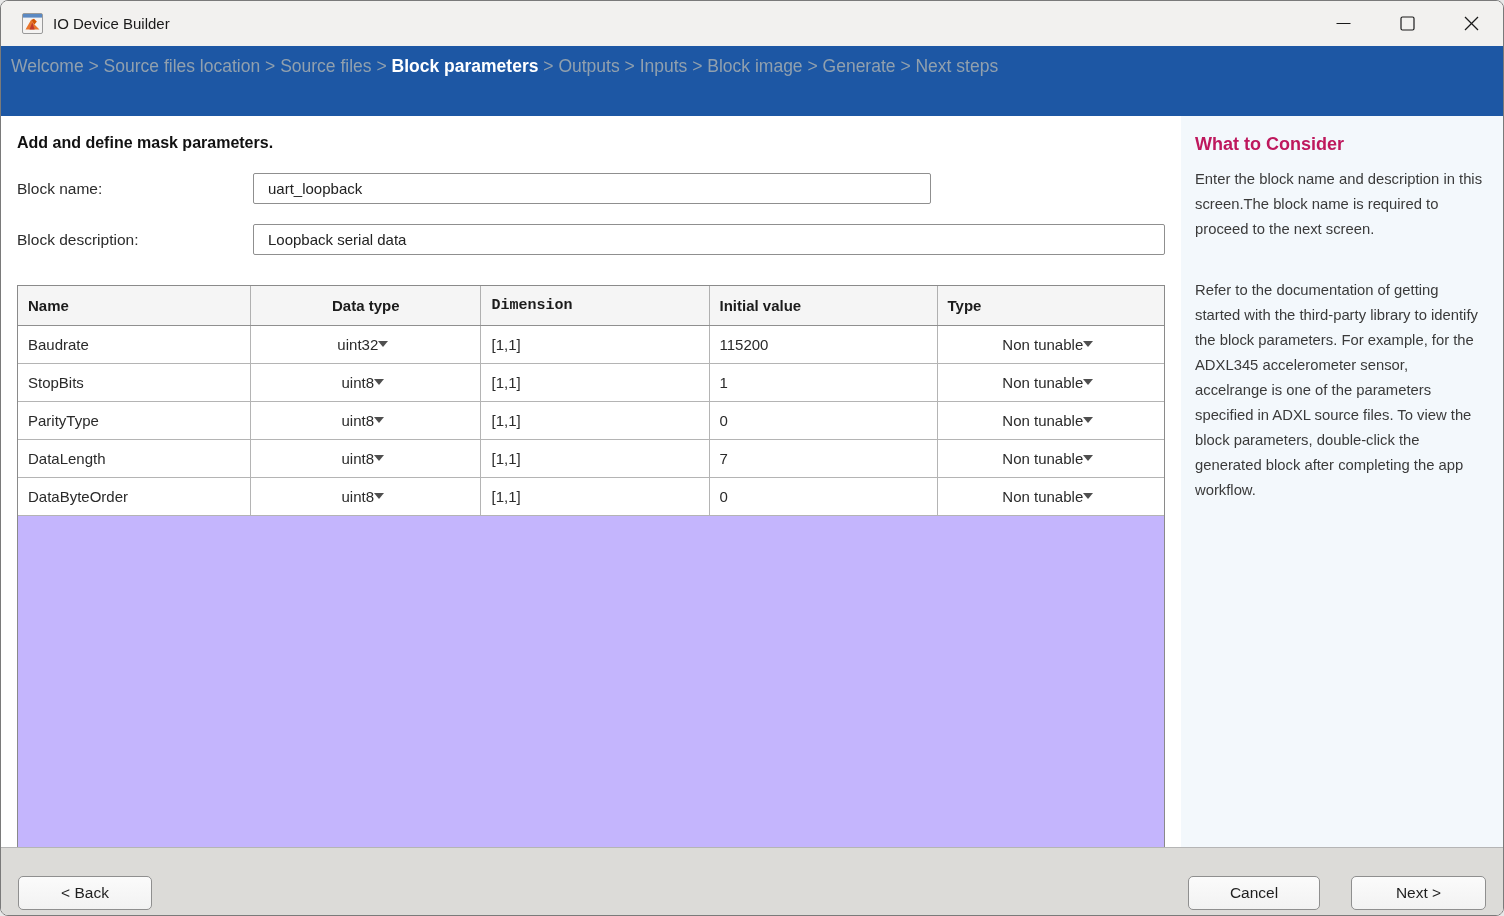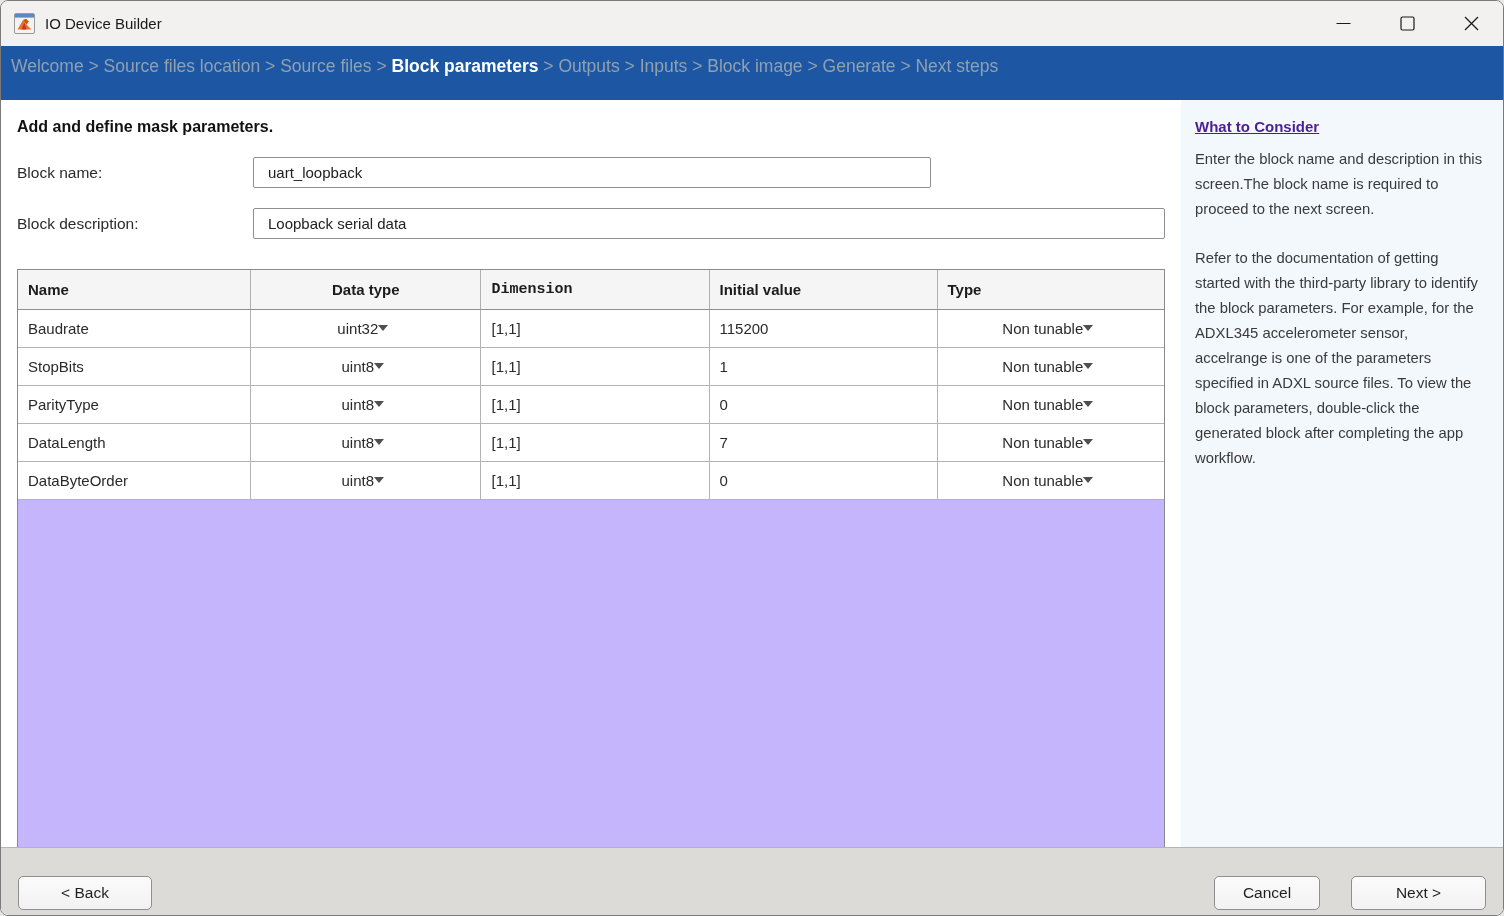--- a/index.html
+++ b/index.html
@@ -3,28 +3,28 @@
 <meta charset="utf-8">
 <style>
   * { margin:0; padding:0; box-sizing:border-box; }
   html,body { width:1504px; height:916px; background:#e8e8e8; font-family:"Liberation Sans","DejaVu Sans",sans-serif; }
   .window {
     width:1504px; height:916px; display:flex; flex-direction:column;
     background:#fff; border:1px solid #7a7a7a; border-radius:8px; overflow:hidden;
   }
   
   .titlebar { height:45px; background:#f2f1ef; display:flex; align-items:center; flex:none; }
-  .titlebar-left { display:flex; align-items:center; gap:10px; padding-left:13px; flex:1; }
+  .titlebar-left { display:flex; align-items:center; gap:10px; padding-left:21px; flex:1; }
   .app-icon { width:21px; height:21px; display:block; }
   .window-title { font-size:15px; color:#1a1a1a; }
   .win-controls { display:flex; height:100%; }
   .win-btn { width:64px; height:100%; display:flex; align-items:center; justify-content:center; cursor:default; }
   .win-btn svg { display:block; }
   
-  .banner { height:54px; background:#1d57a4; flex:none; padding:10px 0 0 10px; }
+  .banner { height:70px; background:#1d57a4; flex:none; padding:10px 0 0 10px; }
   .bc-item { font-size:17.5px; color:#91a0ae; }
   .bc-sep { font-size:17.5px; color:#91a0ae; white-space:pre; }
   .bc-item.active { color:#ffffff; font-weight:bold; }
   
   .content-row { flex:1; display:flex; min-height:0; }
   .main { width:1180px; background:#ffffff; padding:0 16px; }
   .page-heading { margin-top:18px; font-size:16px; font-weight:bold; color:#111; }
   .field-row { display:flex; align-items:center; margin-top:21px; }
   .field-row.second { margin-top:20px; }
   .field-label { width:236px; font-size:15.5px; color:#2b2b2b; flex:none; }
@@ -54,35 +54,35 @@
     width:217px; height:33px; border:1px solid #949494; border-radius:4px;
     background:linear-gradient(#fdfdfd,#f4f4f4); display:flex; align-items:center; justify-content:center; gap:9px;
     font-size:15.5px; color:#1f1f1f; cursor:default;
   }
   .icon-circle { width:19px; height:19px; border-radius:50%; display:flex; align-items:center; justify-content:center; flex:none; }
   .icon-add { background:#d9f2d2; border:1.5px solid #3d9c3d; color:#2e8b2e; font-size:15px; line-height:1; font-weight:bold; }
   .icon-remove { background:#f4b9b9; border:1.5px solid #aa3c3c; color:#9c2f2f; font-size:12px; line-height:1; font-weight:bold; }
   .arrow-svg { display:block; flex:none; }
   
   .sidebar { flex:1; background:#f3f8fc; padding:18px 20px 0 14px; }
-  .sidebar-heading { font-size:15px; font-weight:bold; color:#4c1d95;text-decoration:underline; }
+  .sidebar-heading { font-size:18px; font-weight:bold; color:#be185d; }
   .sidebar p { margin-top:12px; font-size:14.8px; line-height:25px; color:#3a3a3a; }
-  .sidebar p + p { margin-top:24px; }
+  .sidebar p + p { margin-top:36px; }
   
   .footer {
     height:68px; flex:none; background:#dcdbd8; border-top:1px solid #b5b5b5;
     display:flex; align-items:center; padding:0 17px;
   }
   .footer-btn {
     height:34px; border:1px solid #8f8f8f; border-radius:5px; background:linear-gradient(#fbfbfb,#f2f2f2);
     font-size:15.5px; color:#1f1f1f; padding:0 10px; cursor:default; display:flex; align-items:center; justify-content:center;margin-top:23px;
   }
   .btn-back { width:134px; }
   .footer-spacer { flex:1; }
-  .btn-cancel { width:106px; margin-right:31px; }
+  .btn-cancel { width:132px; margin-right:31px; }
   .btn-next { width:135px; }
 </style>
 </head>
 <body>
 
 <div class="window">
 
   <div class="titlebar">
     <div class="titlebar-left">
       <svg class="app-icon" viewBox="0 0 21 21">

